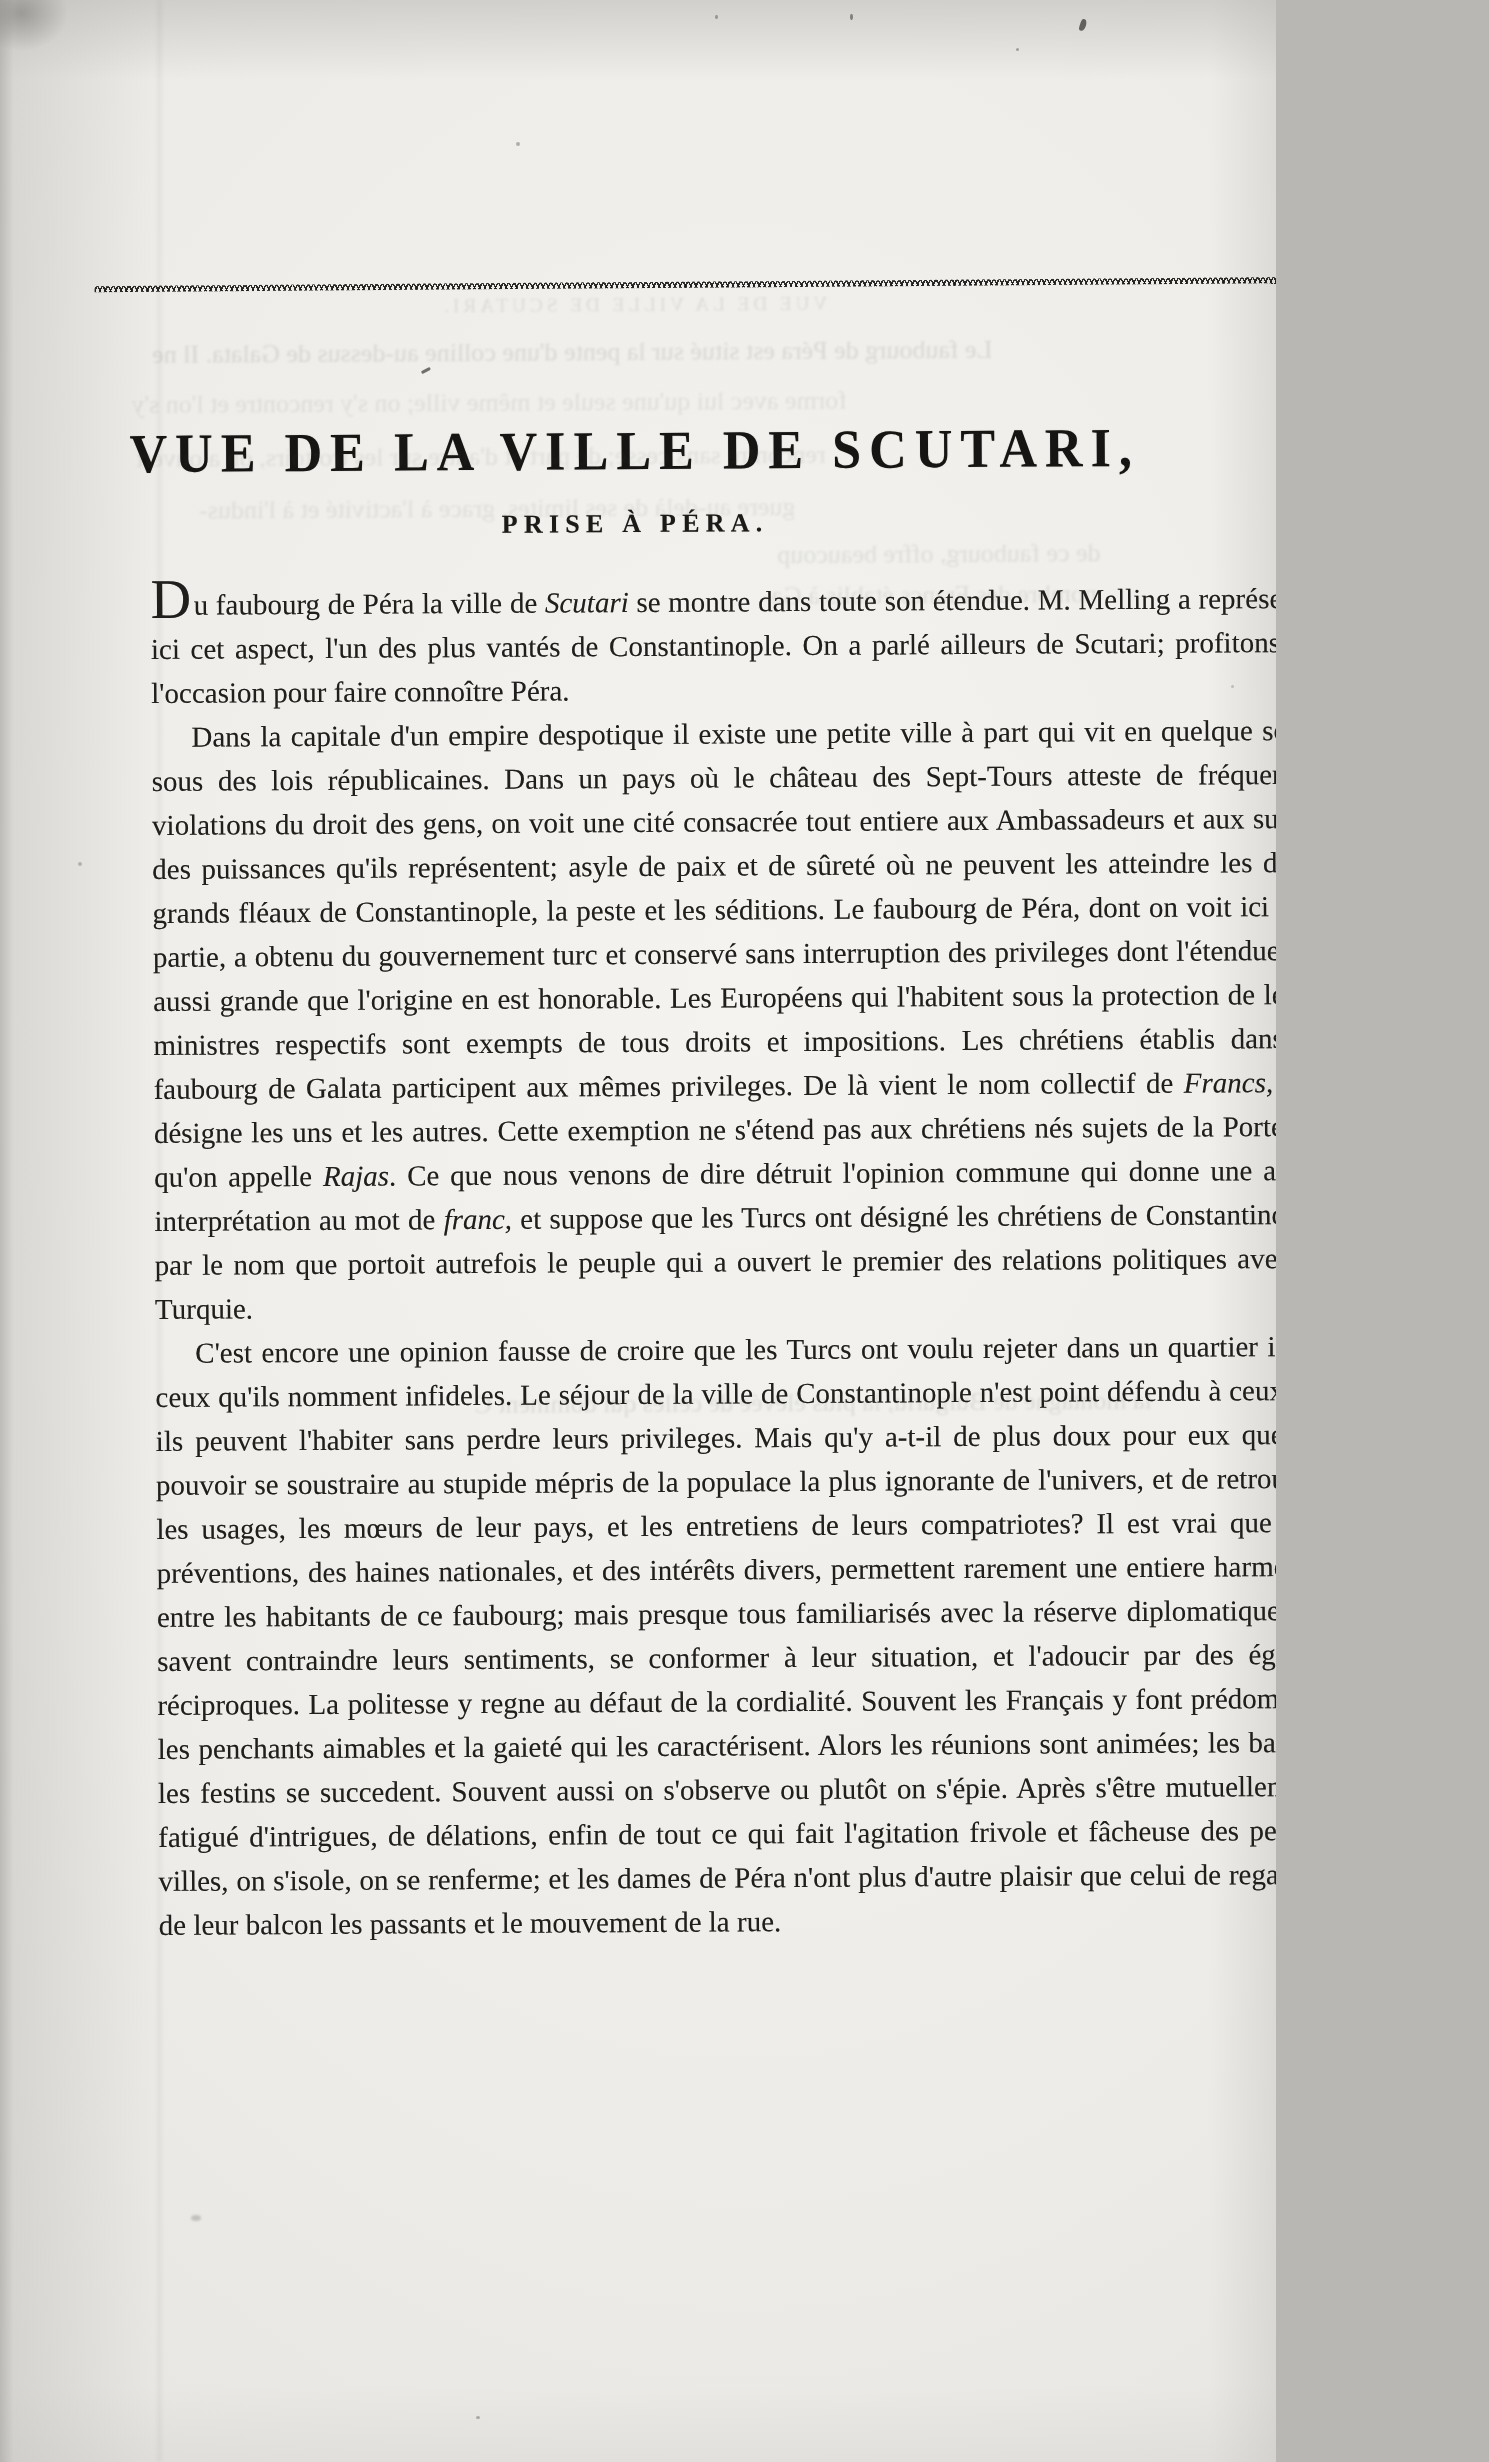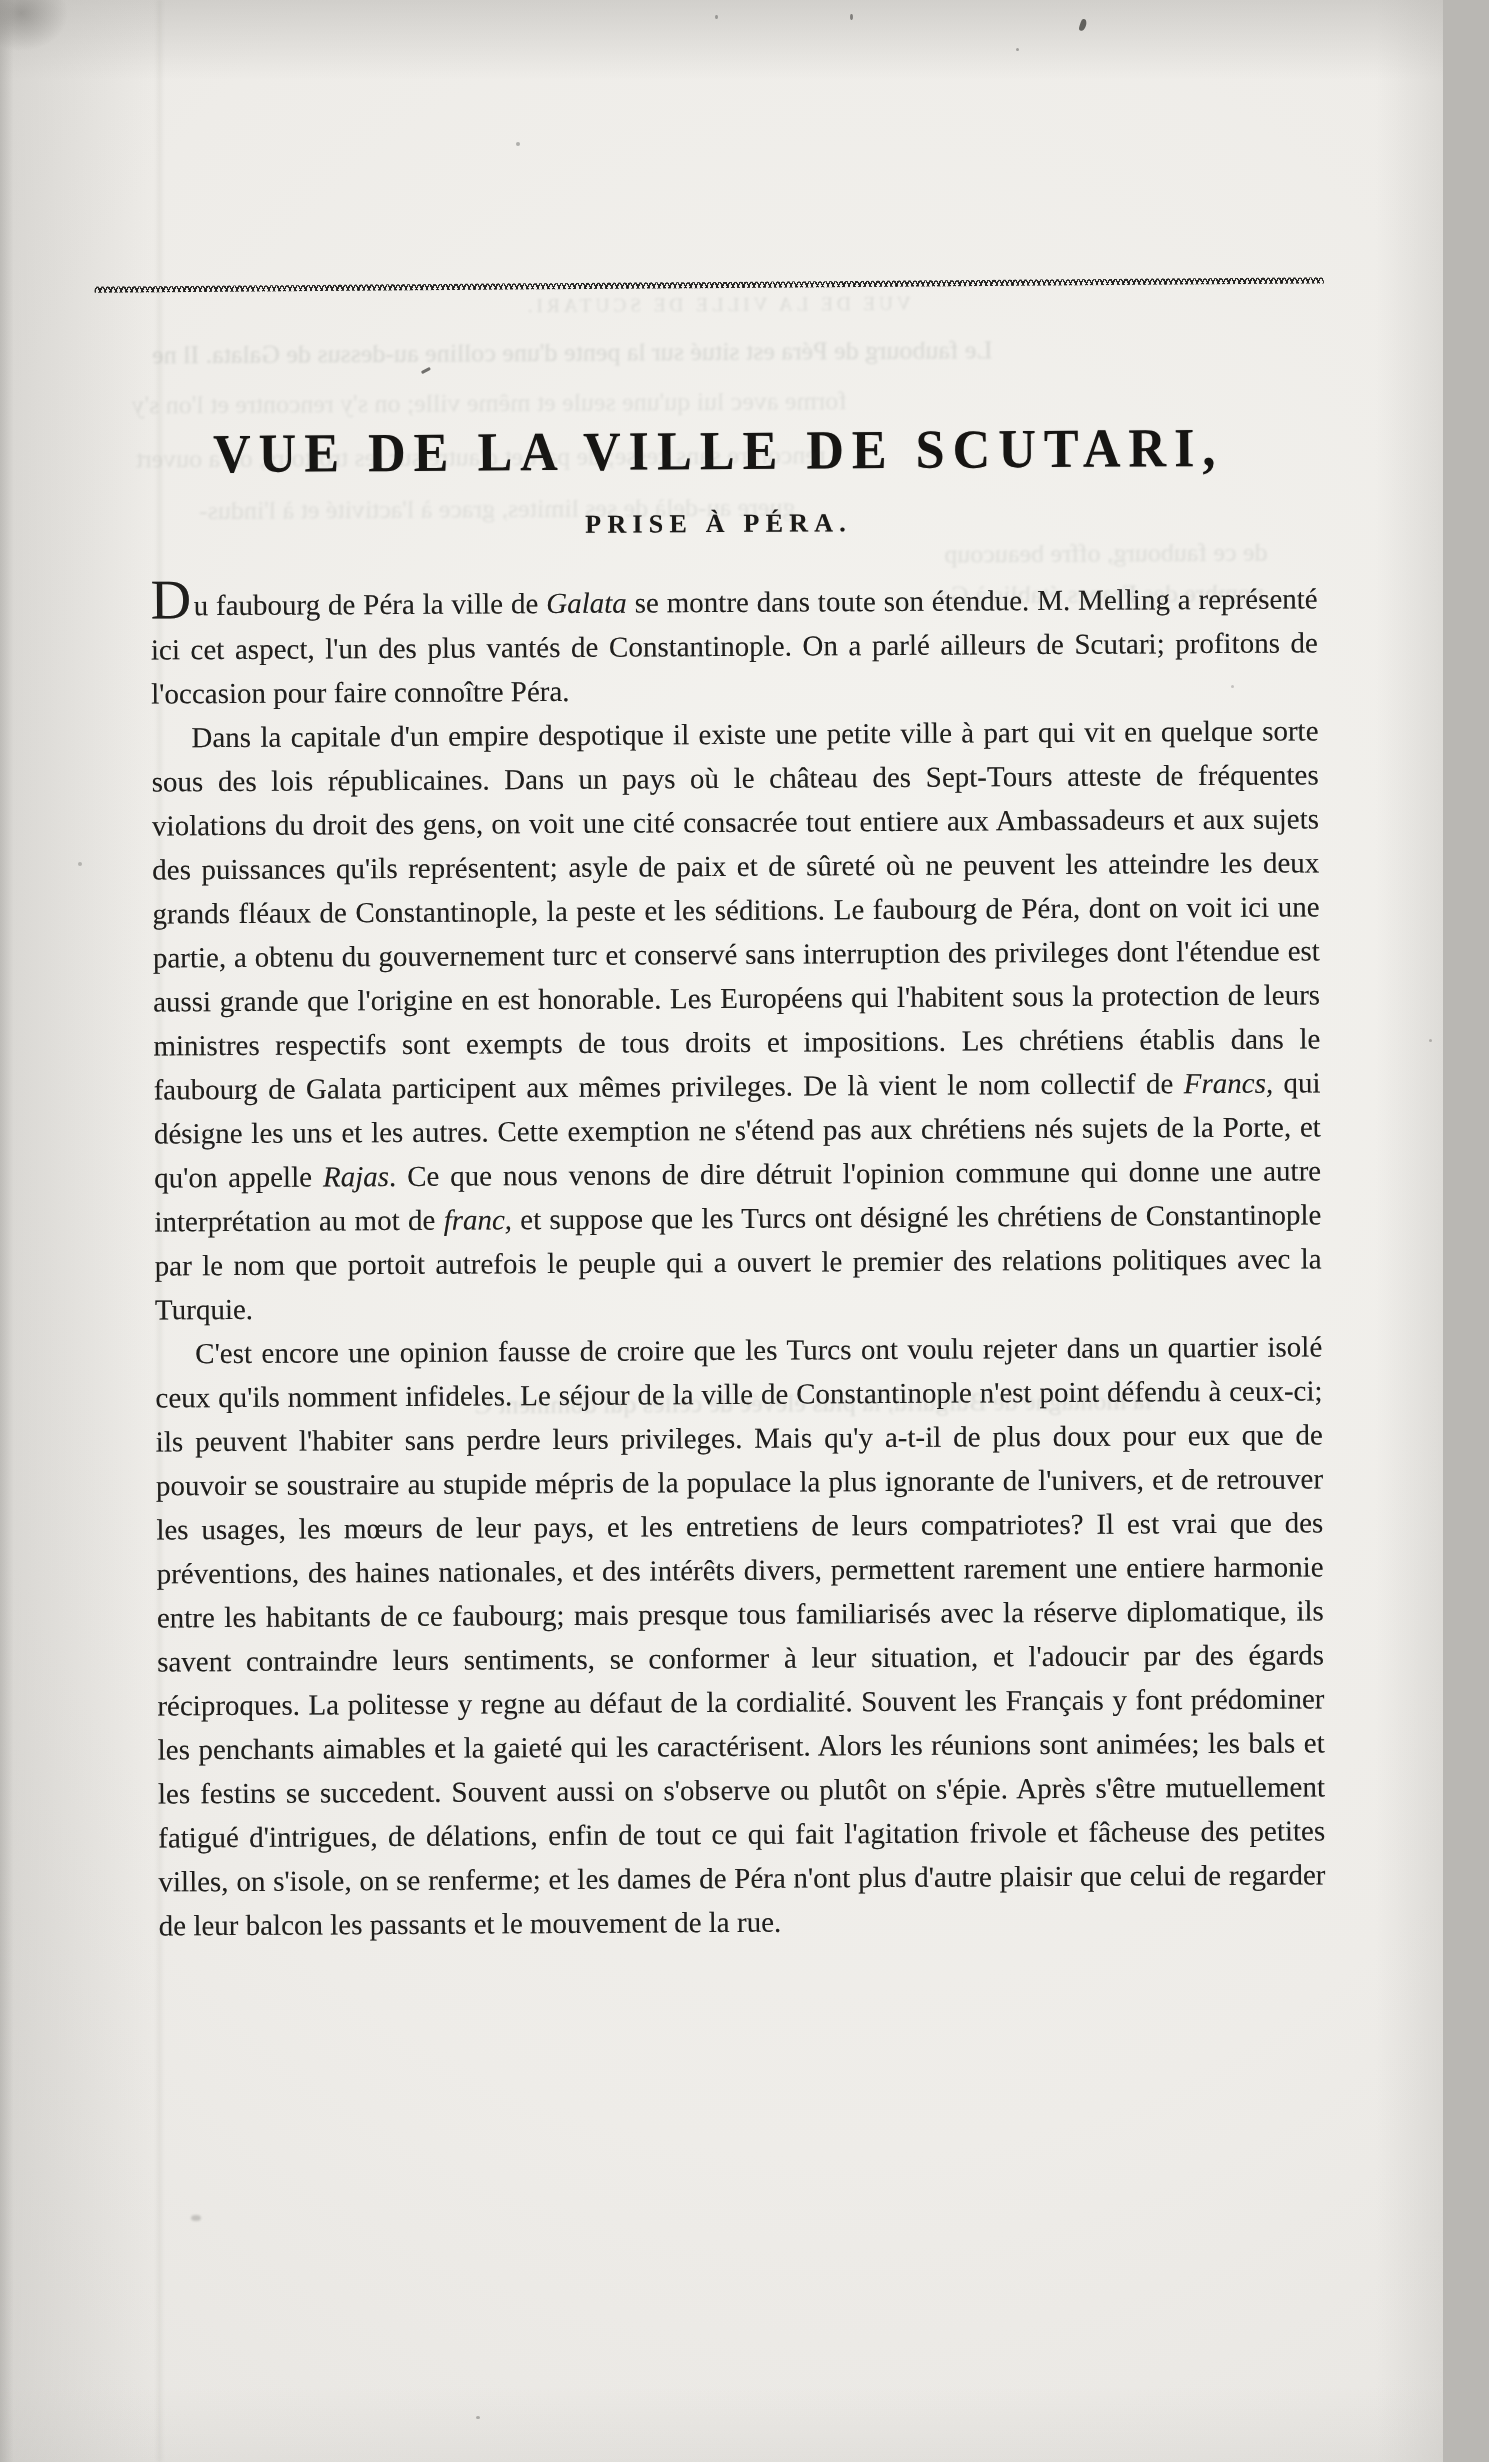--- a/index.html
+++ b/index.html
@@ -2,29 +2,30 @@
 <html style="font-size:13.5px"><head>
 <meta charset="utf-8">
 <style>
   html,body{margin:0;padding:0;}
   body{
     width:1490px;height:2462px;overflow:hidden;
     font-family:"Liberation Serif", serif;
     background:#b9b7b3;
   }
   .page{
-    position:relative;width:1443px;height:2462px;overflow:hidden;
+    position:relative;width:1240px;height:2462px;overflow:hidden;
     background:
       linear-gradient(90deg, rgba(150,148,144,.40) 0px, rgba(150,148,144,0) 13.5px),
       linear-gradient(90deg, rgba(188,186,182,.45) 0px, rgba(188,186,182,0) 160px),
       linear-gradient(180deg, rgba(180,178,174,.50) 0px, rgba(180,178,174,0) 80px),
       linear-gradient(270deg, rgba(198,196,192,.45) 0px, rgba(198,196,192,0) 67px),
       linear-gradient(0deg, rgba(205,203,199,.30) 0px, rgba(205,203,199,0) 76px),
       radial-gradient(ellipse 130% 95% at 58% 40%, #f4f3ef 0%, #eeece8 50%, #e7e5e1 78%, #dcdad6 100%);
     color:#1e1d1b;
+    padding-left:36px;
   }
   .corner-blot{
     position:absolute;left:-25px;top:-25px;width:93px;height:76px;border-radius:50%;
     background:radial-gradient(closest-side, rgba(70,68,64,.35), rgba(70,68,64,0));
   }
   .fold-line{
     position:absolute;left:157px;top:0;width:5px;height:100%;
     background:rgba(110,108,104,.07);filter:blur(1.7px);
   }
   .content{position:absolute;inset:0;transform:rotate(-0.35deg);transform-origin:50% 40%;}
@@ -106,21 +107,21 @@
     <div class="ghost ghost-3">rencontre sans cesse; de part et d'autre sur les trottoirs, on a ouvert</div>
     <div class="ghost ghost-4">guere au-delà de ses limites, grace à l'activité et à l'indus-</div>
 
     <h2 class="subtitle">PRISE À PÉRA.</h2>
 
     <div class="ghost ghost-5">de ce faubourg, offre beaucoup</div>
     <div class="ghost ghost-6">nombre des Francs établis à Ga-</div>
     <div class="ghost ghost-7">la montagne de Bulgurlu, la plus élevée de celles qui dominent C</div>
 
     <div class="body-text">
-        <p class="no-indent"><span class="drop-cap">D</span><span>u faubourg de Péra la ville de </span><span class="it">Galata</span><span> se montre dans toute son étendue. M. Melling a représenté ici cet aspect, l'un des plus vantés de Constantinople. On a parlé ailleurs de Scutari; profitons de l'occasion pour faire connoître Péra.</span></p>
+        <p class="no-indent"><span class="drop-cap">D</span><span>u faubourg de Péra la ville de </span><span class="it">Scutari</span><span> se montre dans toute son étendue. M. Melling a représenté ici cet aspect, l'un des plus vantés de Constantinople. On a parlé ailleurs de Scutari; profitons de l'occasion pour faire connoître Péra.</span></p>
         <p><span>Dans la capitale d'un empire despotique il existe une petite ville à part qui vit en quelque sorte sous des lois républicaines. Dans un pays où le château des Sept-Tours atteste de fréquentes violations du droit des gens, on voit une cité consacrée tout entiere aux Ambassadeurs et aux sujets des puissances qu'ils représentent; asyle de paix et de sûreté où ne peuvent les atteindre les deux grands fléaux de Constantinople, la peste et les séditions. Le faubourg de Péra, dont on voit ici une partie, a obtenu du gouvernement turc et conservé sans interruption des privileges dont l'étendue est aussi grande que l'origine en est honorable. Les Européens qui l'habitent sous la protection de leurs ministres respectifs sont exempts de tous droits et impositions. Les chrétiens établis dans le faubourg de Galata participent aux mêmes privileges. De là vient le nom collectif de </span><span class="it">Francs,</span><span> qui désigne les uns et les autres. Cette exemption ne s'étend pas aux chrétiens nés sujets de la Porte, et qu'on appelle </span><span class="it">Rajas</span><span>. Ce que nous venons de dire détruit l'opinion commune qui donne une autre interprétation au mot de </span><span class="it">franc,</span><span> et suppose que les Turcs ont désigné les chrétiens de Constantinople par le nom que portoit autrefois le peuple qui a ouvert le premier des relations politiques avec la Turquie.</span></p>
         <p><span>C'est encore une opinion fausse de croire que les Turcs ont voulu rejeter dans un quartier isolé ceux qu'ils nomment infideles. Le séjour de la ville de Constantinople n'est point défendu à ceux-ci; ils peuvent l'habiter sans perdre leurs privileges. Mais qu'y a-t-il de plus doux pour eux que de pouvoir se soustraire au stupide mépris de la populace la plus ignorante de l'univers, et de retrouver les usages, les mœurs de leur pays, et les entretiens de leurs compatriotes? Il est vrai que des préventions, des haines nationales, et des intérêts divers, permettent rarement une entiere harmonie entre les habitants de ce faubourg; mais presque tous familiarisés avec la réserve diplomatique, ils savent contraindre leurs sentiments, se conformer à leur situation, et l'adoucir par des égards réciproques. La politesse y regne au défaut de la cordialité. Souvent les Français y font prédominer les penchants aimables et la gaieté qui les caractérisent. Alors les réunions sont animées; les bals et les festins se succedent. Souvent aussi on s'observe ou plutôt on s'épie. Après s'être mutuellement fatigué d'intrigues, de délations, enfin de tout ce qui fait l'agitation frivole et fâcheuse des petites villes, on s'isole, on se renferme; et les dames de Péra n'ont plus d'autre plaisir que celui de regarder de leur balcon les passants et le mouvement de la rue.</span></p>
       </div>
   </div>
 
   <div class="speck s1"></div>
   <div class="speck s2"></div>
   <div class="speck s3"></div>
   <div class="speck s4"></div>
   <div class="speck s5"></div>

